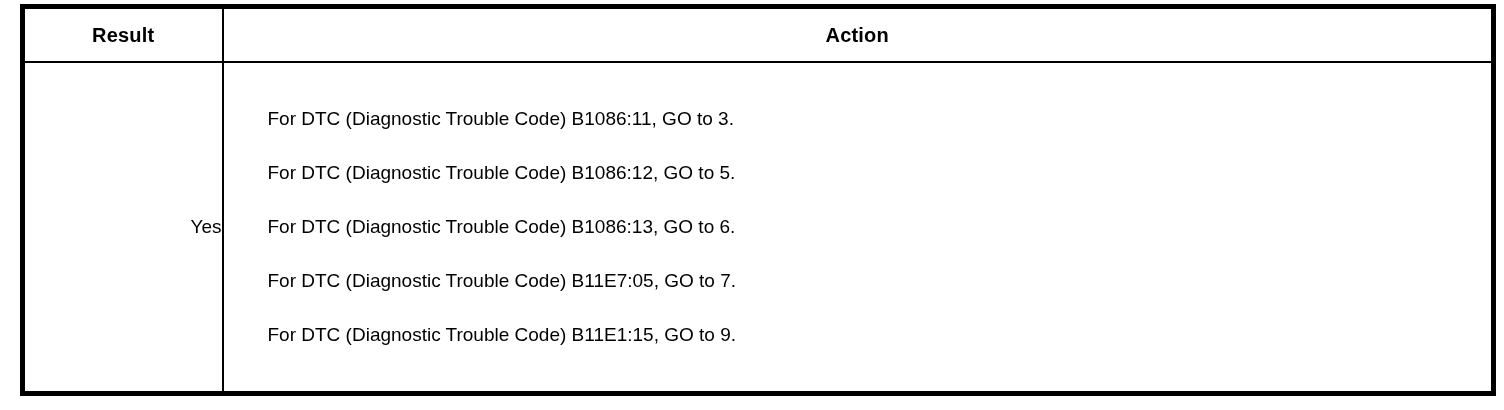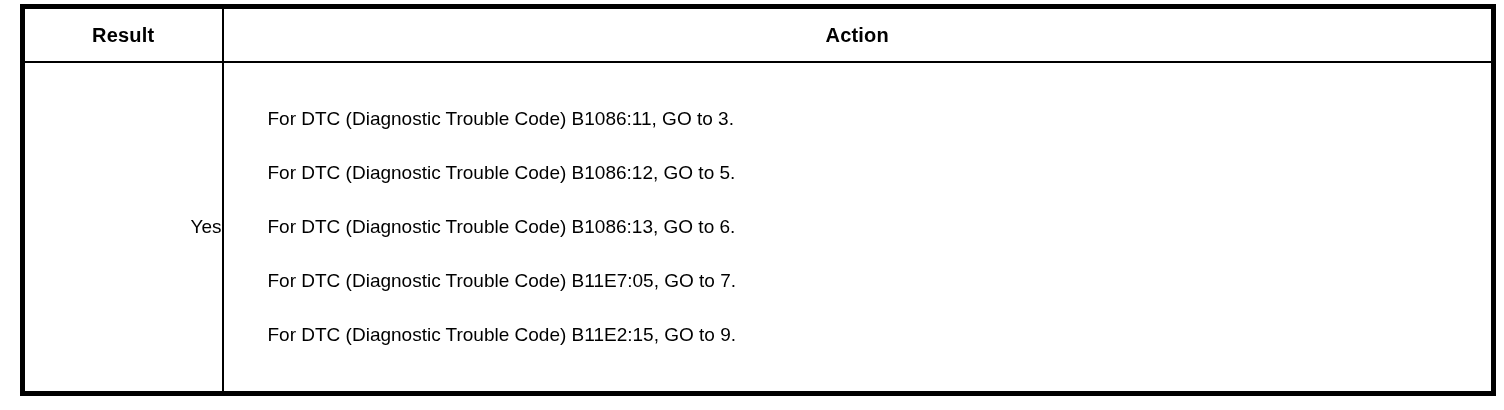--- a/index.html
+++ b/index.html
@@ -84,17 +84,17 @@
     </tr>
   </thead>
   <tbody>
     <tr class="row-yes">
       <td class="cell-result">Yes</td>
       <td class="cell-action">
         <p class="action-line">For DTC (Diagnostic Trouble Code) B1086:11, GO to 3.</p>
         <p class="action-line">For DTC (Diagnostic Trouble Code) B1086:12, GO to 5.</p>
         <p class="action-line">For DTC (Diagnostic Trouble Code) B1086:13, GO to 6.</p>
         <p class="action-line">For DTC (Diagnostic Trouble Code) B11E7:05, GO to 7.</p>
-        <p class="action-line">For DTC (Diagnostic Trouble Code) B11E2:15, GO to 9.</p>
+        <p class="action-line">For DTC (Diagnostic Trouble Code) B11E1:15, GO to 9.</p>
       </td>
     </tr>
   </tbody>
 </table>
 
 </body></html>

